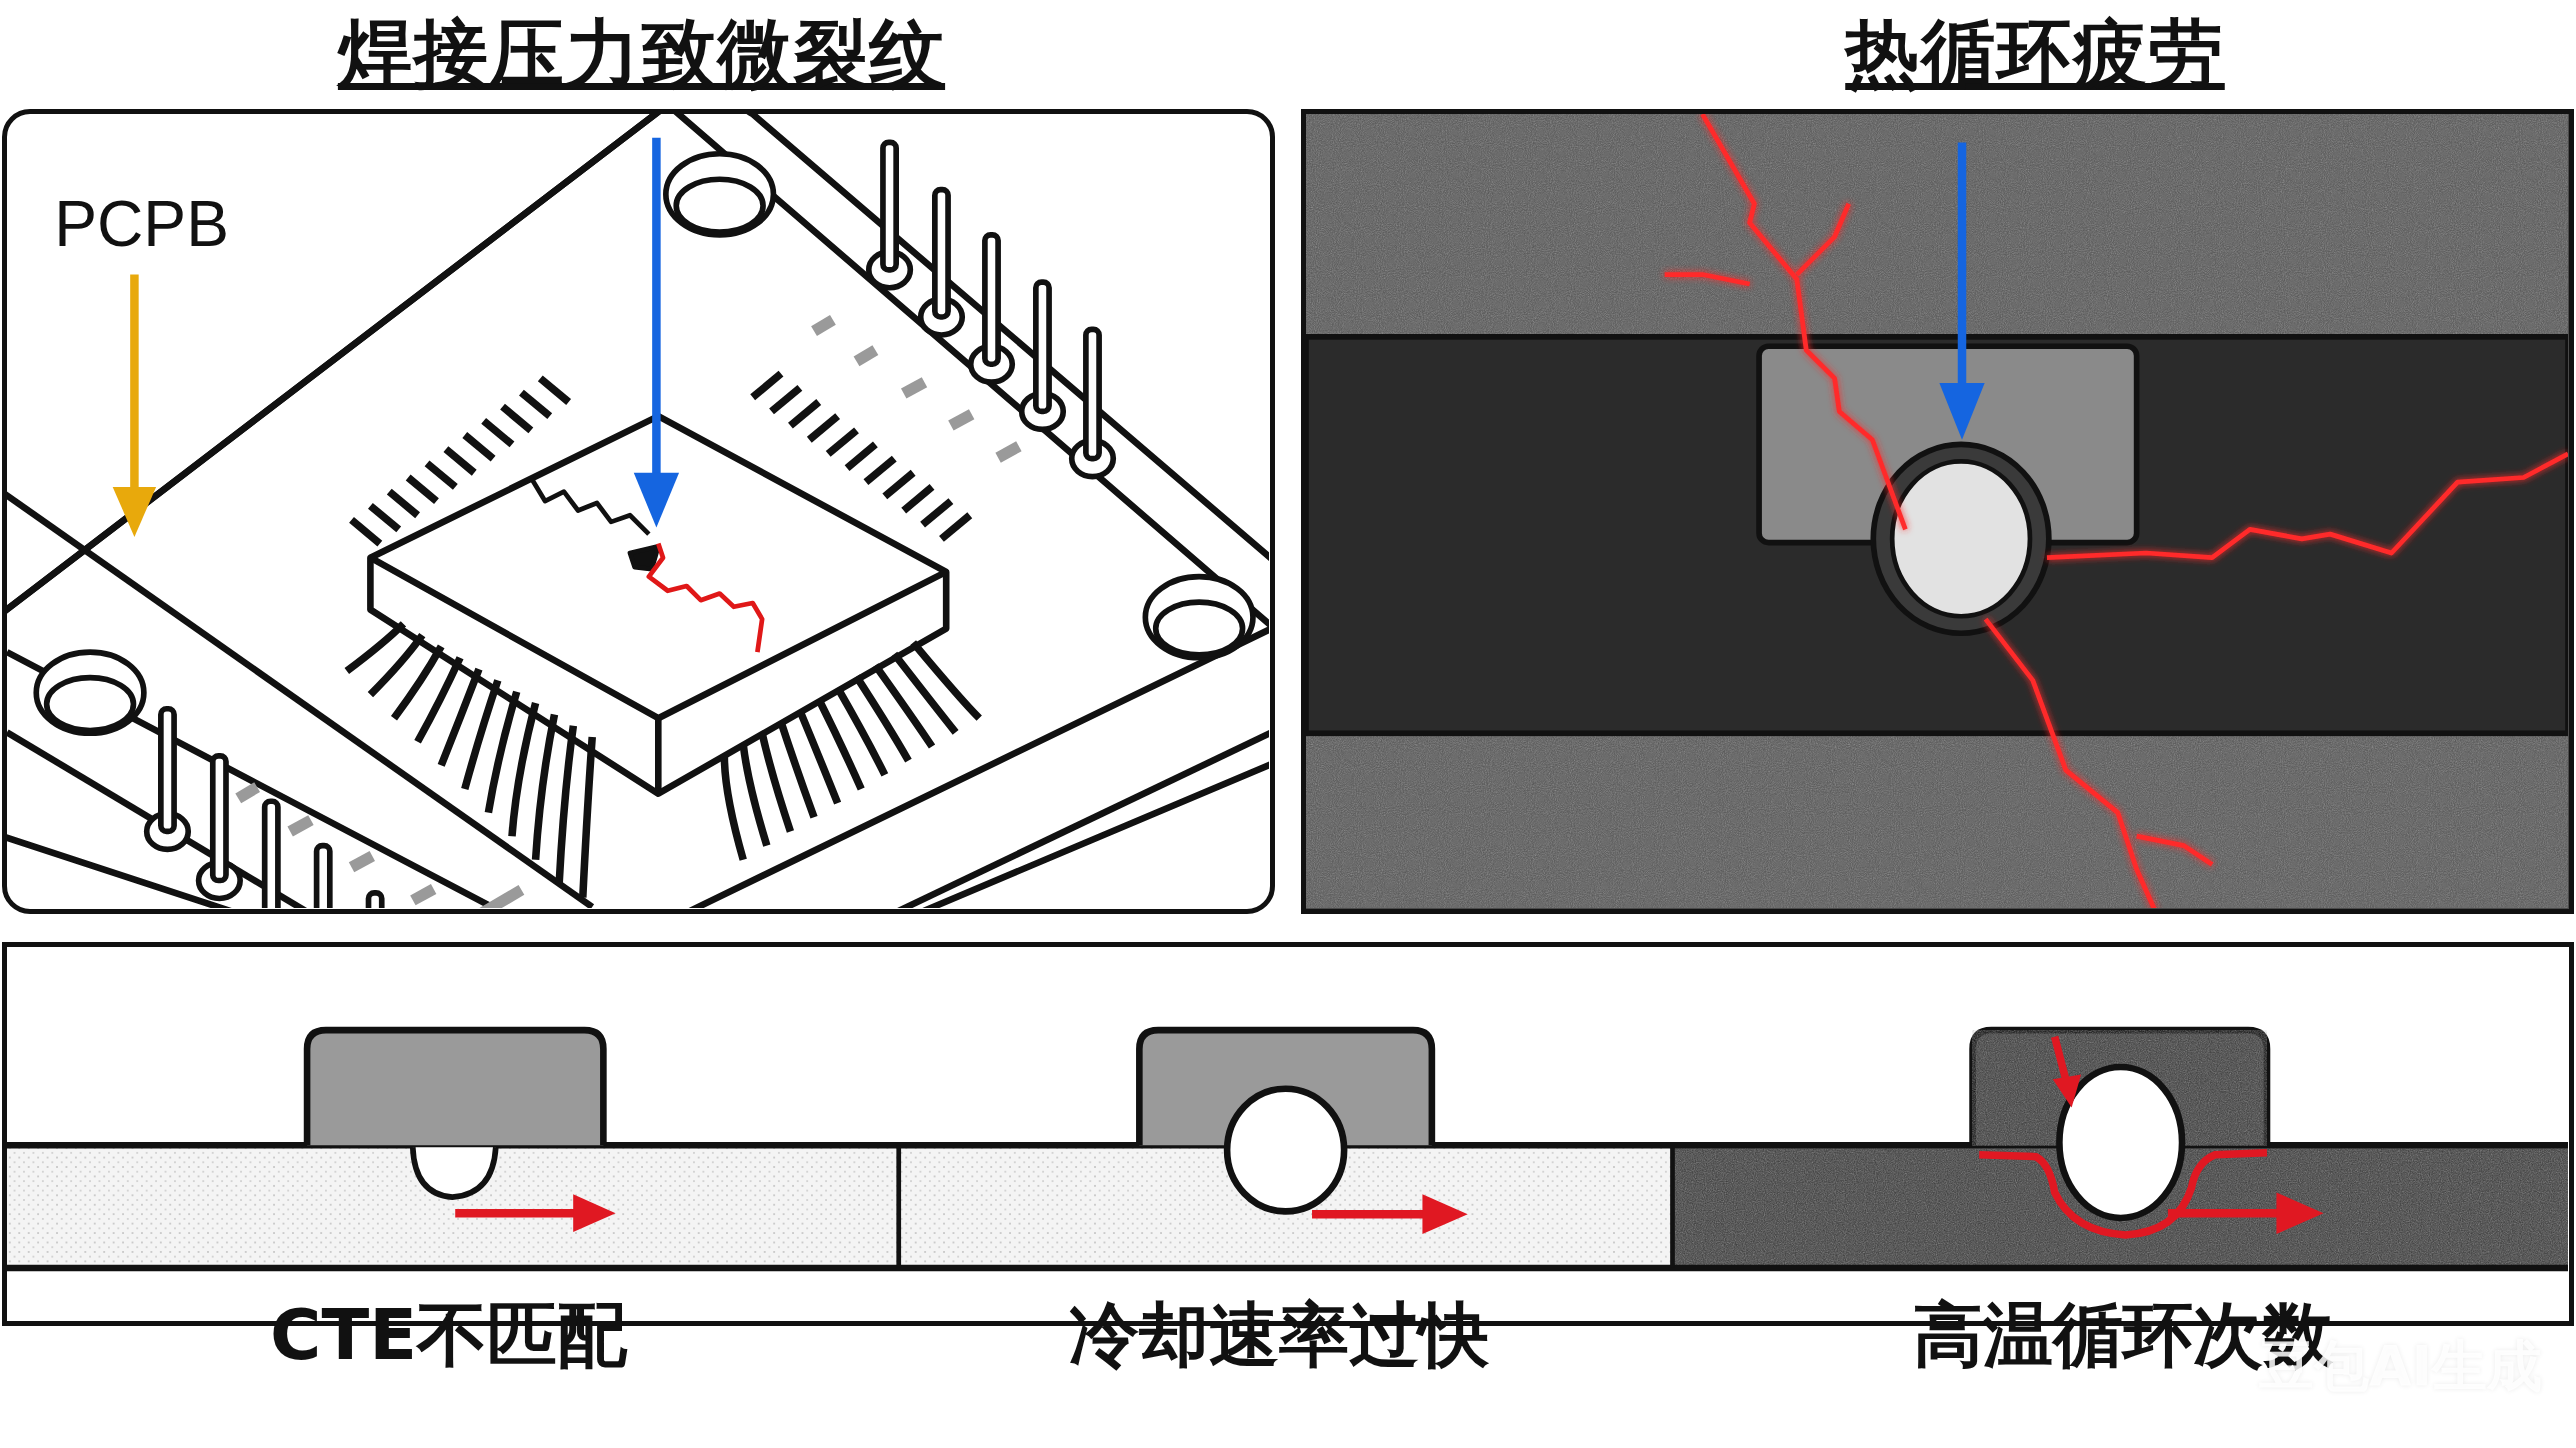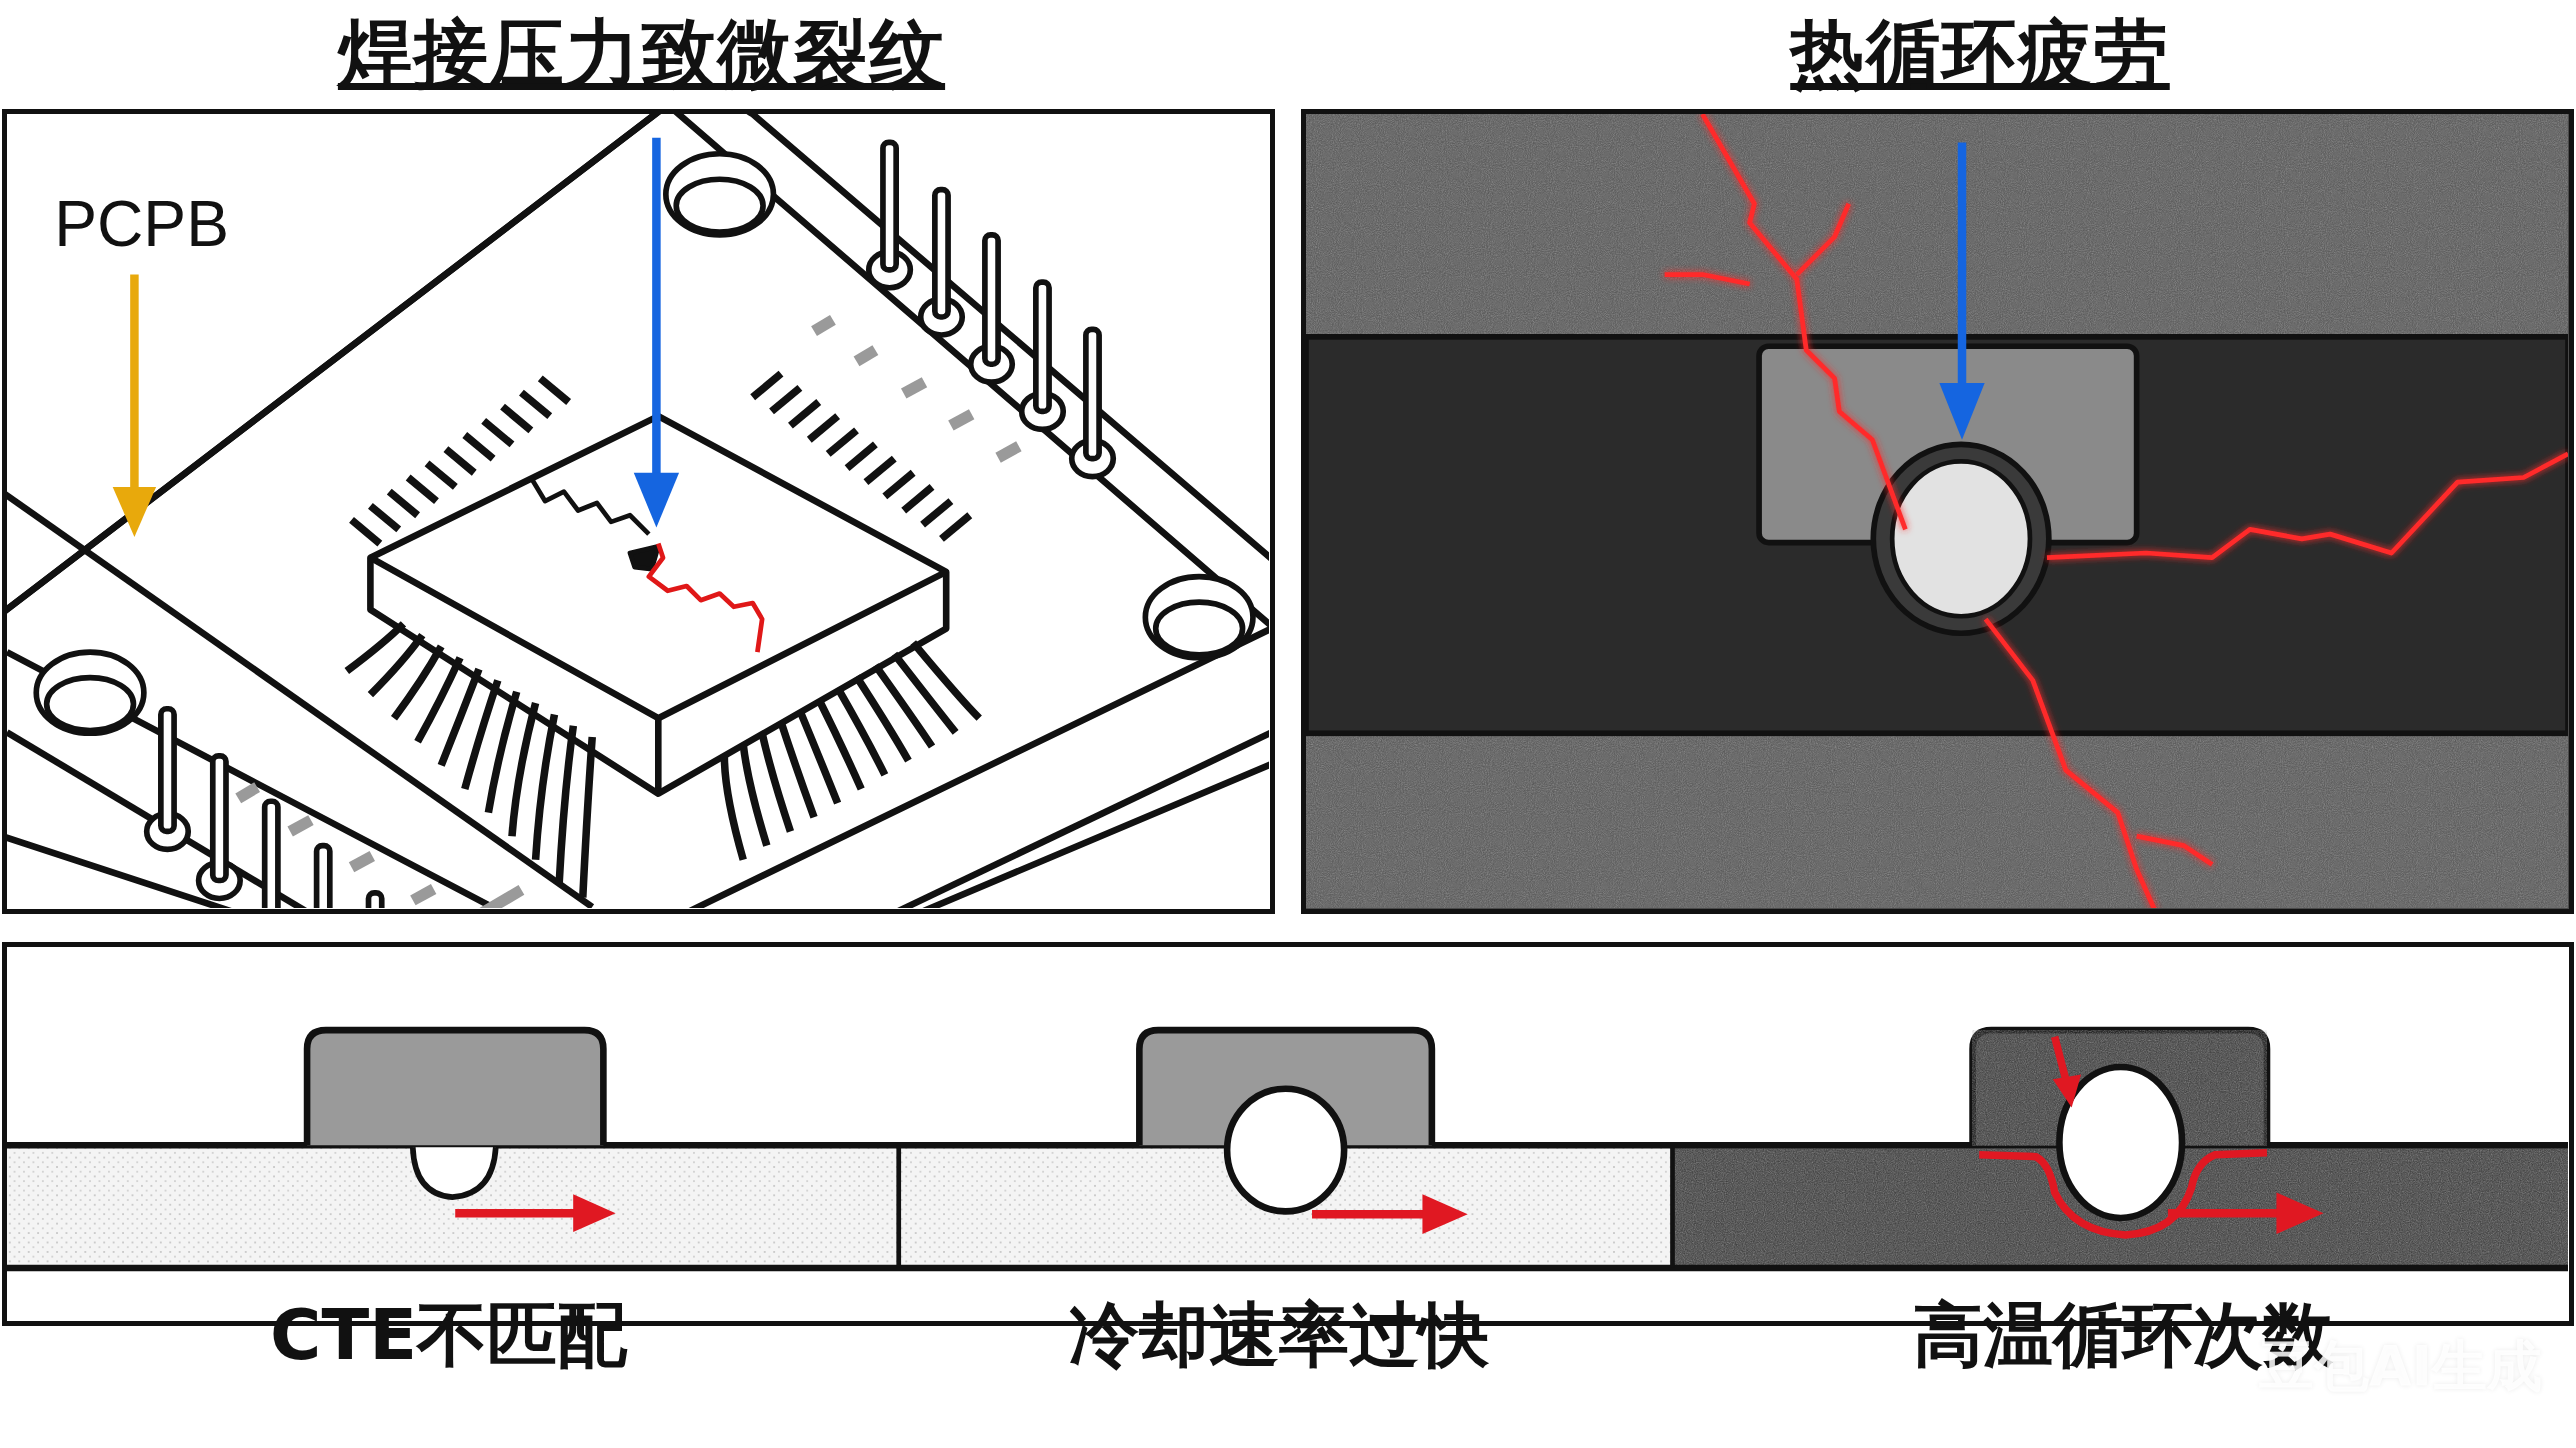--- a/index.html
+++ b/index.html
@@ -8,23 +8,23 @@
   .label{position:absolute;top:1288px;height:94px;font-size:70px;font-weight:bold;color:#111;text-align:center;line-height:94px;}
   .panel{position:absolute;border:5.7px solid #111;box-sizing:border-box;overflow:hidden;}
   svg{display:block;}
   .watermark{position:absolute;left:2222px;top:1330px;font-size:55px;font-weight:bold;color:rgba(255,255,255,0.85);text-shadow:0 0 5.7px rgba(0,0,0,0.08);margin-left:37px;}
   .pcpb{font-family:"Liberation Sans","DejaVu Sans",sans-serif;}
 </style>
 </head>
 <body>
 
 <div class="title" style="left:311px;width:661px;">焊接压力致微裂纹</div>
-<div class="title" style="left:1692px;width:576px;">热循环疲劳</div>
-
-<div class="panel" style="left:1.9px;top:109px;width:1273px;height:805px;background:#fff;">
+<div class="title" style="left:1747px;width:576px;">热循环疲劳</div>
+
+<div class="panel" style="left:1.9px;top:109px;width:1273px;height:805px;background:#fff;border-radius:28px;">
   <svg width="1262" height="794" viewBox="0 0 1337 841">
 
     <g fill="#fff" stroke="#111" stroke-width="7" stroke-linejoin="round">
       <path d="M -20 540 L 700 -10 L 1360 560 L 1360 680 L 650 980 L -20 760 Z" fill="#fff"></path>
       <path d="M -20 540 L 700 -10 Q 745 -30 790 0 L 1350 480" fill="none"></path>
       <path d="M -20 540 L 620 990" fill="none" transform="translate(0,-150)"></path>
       <path d="M 0 655 L 560 990" fill="none"></path>
       <path d="M 1340 655 L 640 990" fill="none"></path>
       <path d="M 1350 485 Q 1370 510 1350 540 L 650 880 Q 620 895 590 880 L 0 570" fill="none"></path>
     </g>

